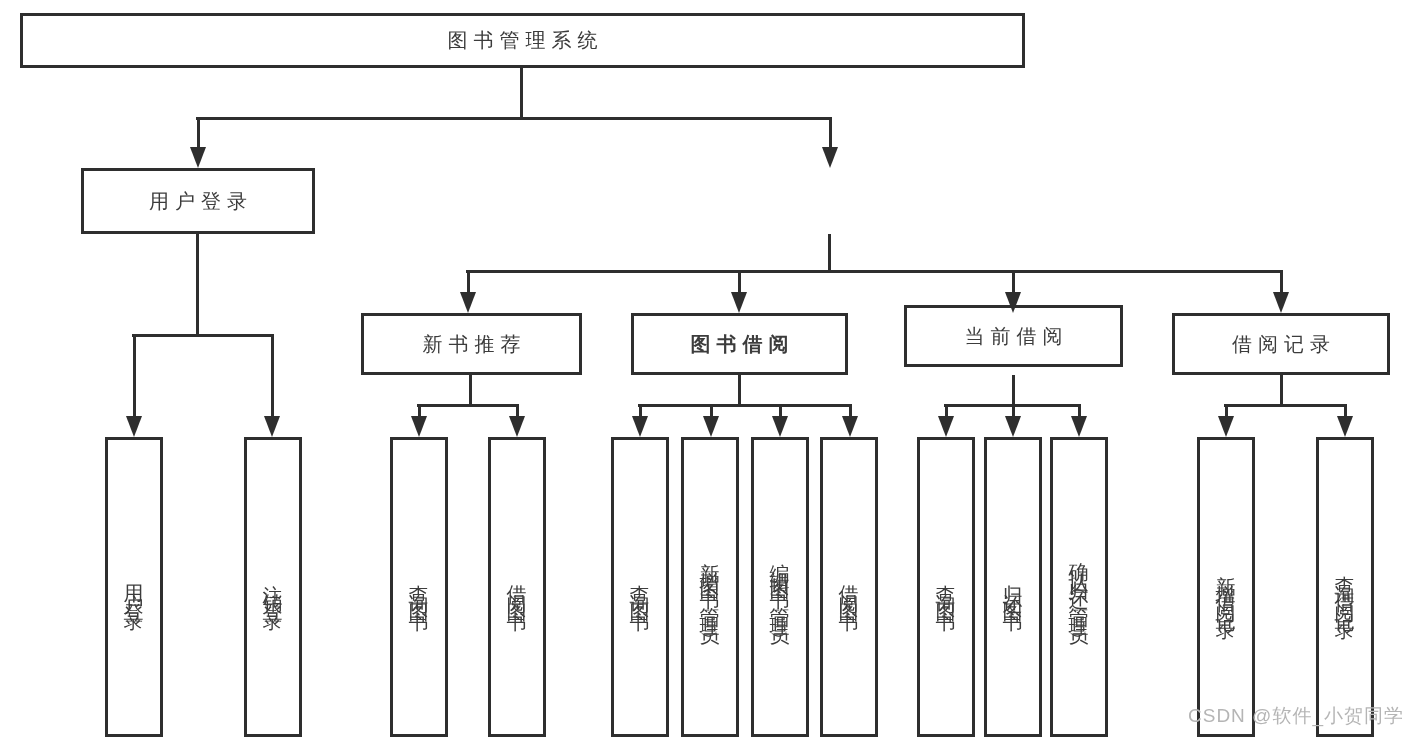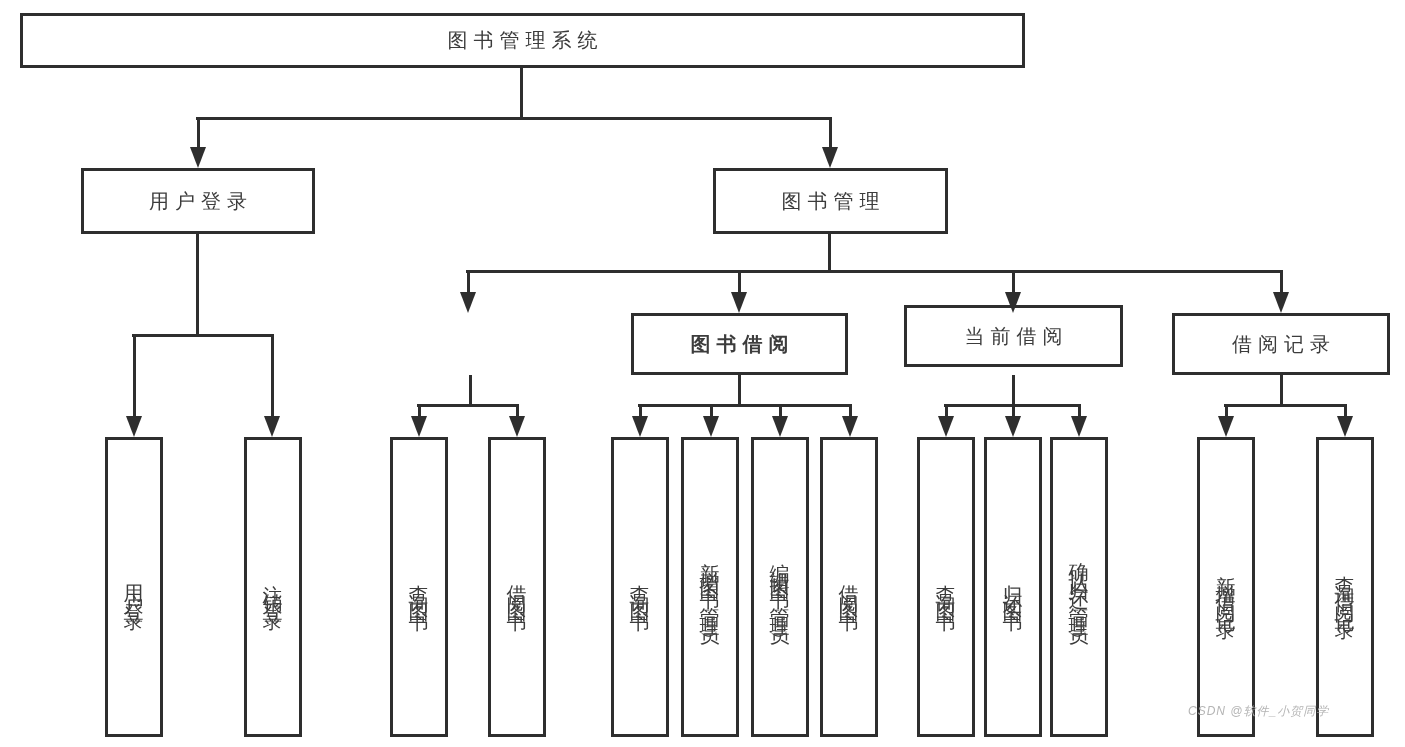--- a/index.html
+++ b/index.html
@@ -47,40 +47,40 @@
   }
   .arrow .head{
     position:absolute;bottom:0;left:50%;margin-left:-8.5px;
     width:0;height:0;
     border-left:8.5px solid transparent;
     border-right:8.5px solid transparent;
     border-top:21px solid #2e2e2e;
   }
   #watermark{
     position:absolute;left:1188px;top:703px;
-    font-size:12px;letter-spacing:1px;
-    color:#b5b5b5;z-index:10;white-space:nowrap;font-style:italic;
+    font-size:19px;letter-spacing:1px;
+    color:#b5b5b5;z-index:10;white-space:nowrap;
   }
 </style>
 </head>
 <body>
 
 <div id="canvas">
 
   <div class="node" style="left:20px;top:13px;width:1005px;height:55px;">
     <span>图书管理系统</span>
   </div>
 
   <div class="node" style="left:81px;top:168px;width:234px;height:66px;">
     <span>用户登录</span>
   </div>
-  <div class="node" style="left:713px;top:168px;width:235px;height:66px;">
-    <span>图书管理</span>
-  </div>
-
+
+  <div class="node" style="left:361px;top:313px;width:221px;height:62px;">
+    <span>新书推荐</span>
+  </div>
   <div class="node" style="left:631px;top:313px;width:217px;height:62px;font-weight:bold;">
     <span>图书借阅</span>
   </div>
   <div class="node" style="left:904px;top:305px;width:219px;height:62px;">
     <span>当前借阅</span>
   </div>
   <div class="node" style="left:1172px;top:313px;width:218px;height:62px;">
     <span>借阅记录</span>
   </div>
 

